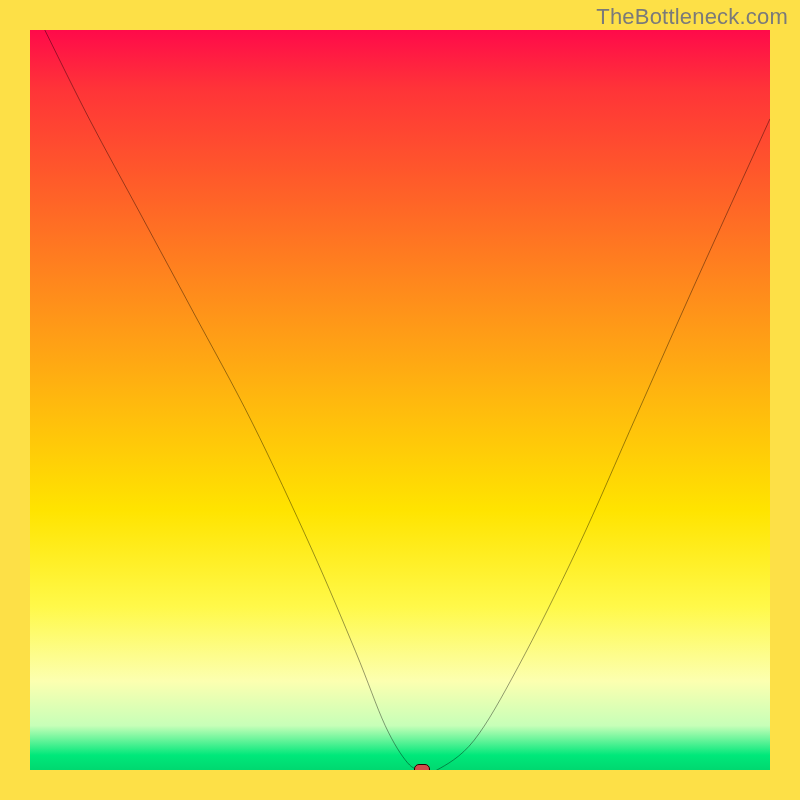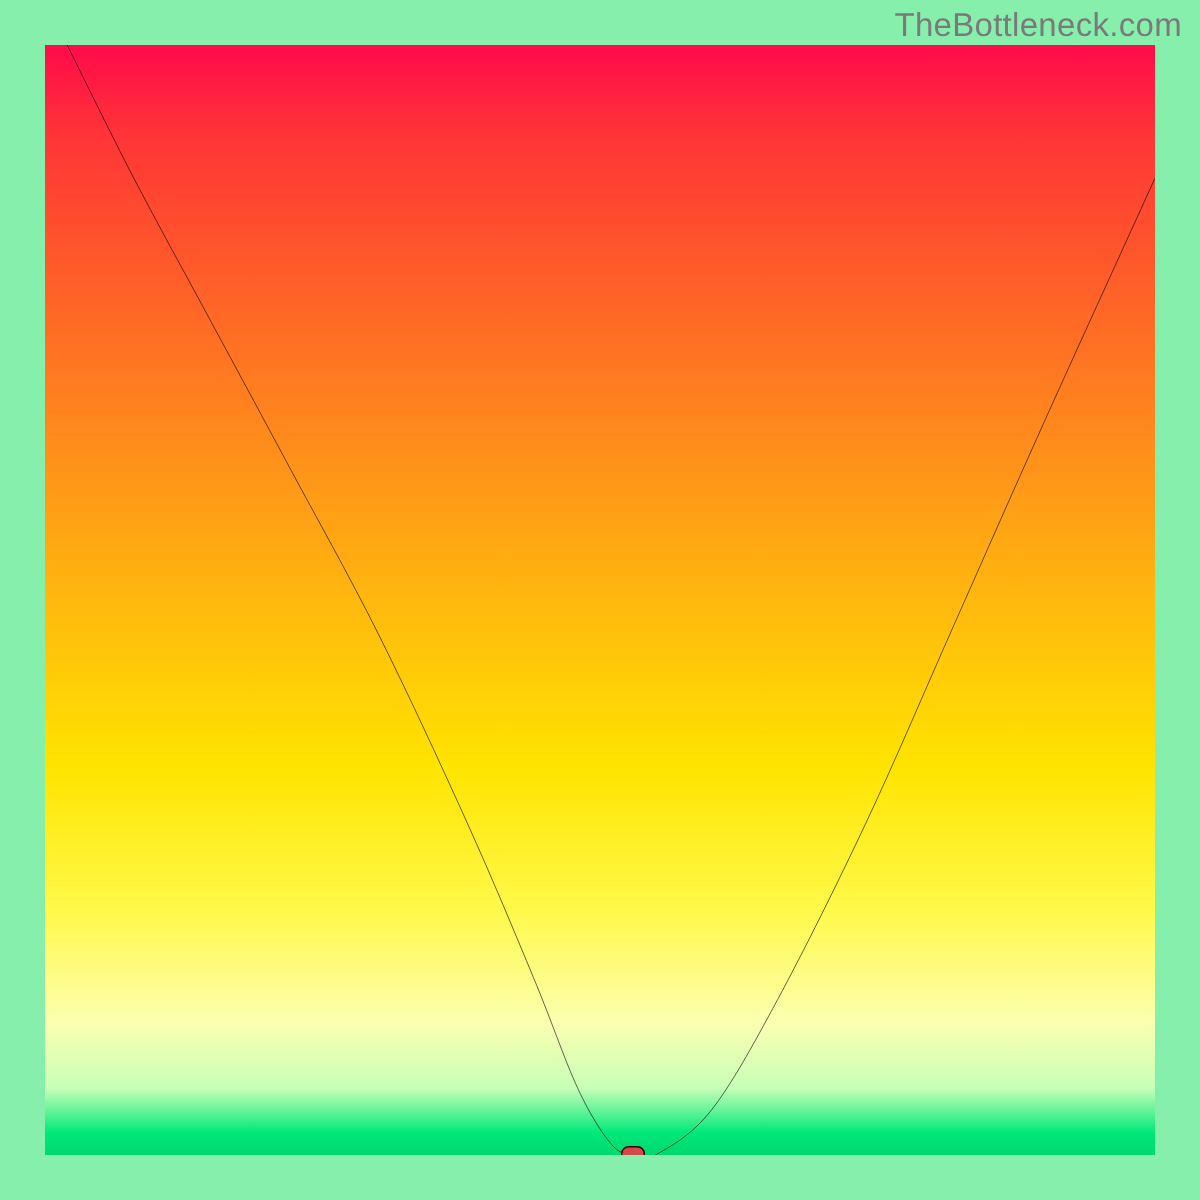--- a/index.html
+++ b/index.html
@@ -8,21 +8,21 @@
     width: 800px;
     height: 800px;
     background: #000;
     overflow: hidden;
     font-family: Arial, Helvetica, sans-serif;
   }
   .frame {
     position: relative;
     width: 800px;
     height: 800px;
-    background: #86efac;
+    background: #fde047;
   }
   .watermark {
     position: absolute;
     top: 4px;
     right: 12px;
     color: #7a7a7a;
     font-size: 22px;
     letter-spacing: 0.2px;
     user-select: none;
   }

